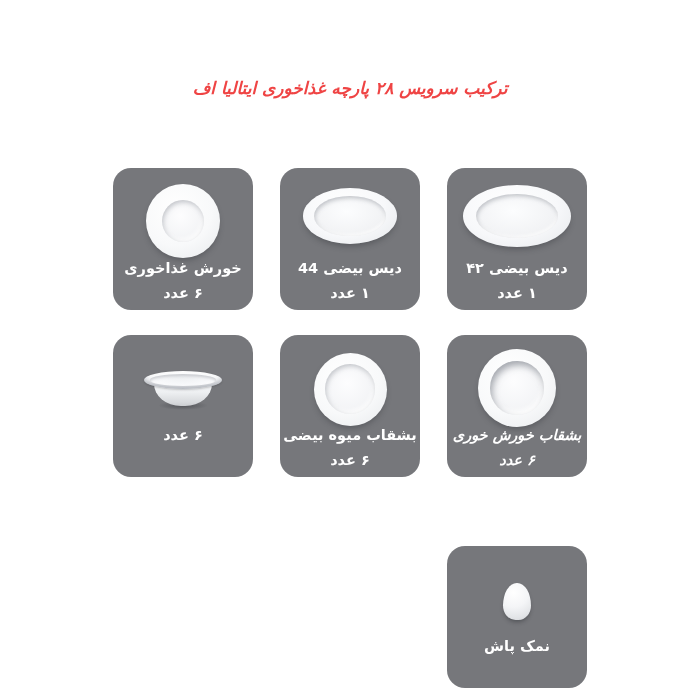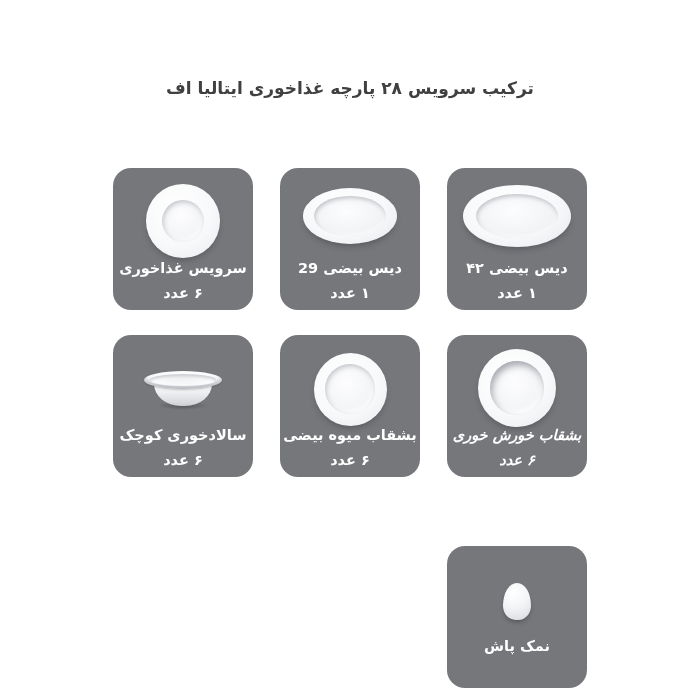--- a/index.html
+++ b/index.html
@@ -15,24 +15,25 @@
     background: #ffffff;
     overflow: hidden;
   }
   .title {
     position: absolute;
     top: 78px;
     left: 0;
     width: 700px;
     text-align: center;
     direction: rtl;
-    color: #404040;
+    color: #ef4444;
     font-size: 17px;
     font-weight: bold;
     letter-spacing: 0;
+    font-style: italic;
   }
   .card {
     position: absolute;
     width: 140px;
     height: 142px;
     background: #76777b;
     border-radius: 18px;
   }
   .img-area {
     position: absolute;
@@ -162,31 +163,31 @@
 
 <div class="canvas">
 
   <div class="title">ترکیب سرویس ۲۸ پارچه غذاخوری ایتالیا اف</div>
 
   <div class="card pos-r0c0">
     <div class="img-area">
       <div class="plate plate-dinner"></div>
     </div>
     <div class="labels">
-      <div class="name">سرویس غذاخوری</div>
+      <div class="name">خورش غذاخوری</div>
       <div class="count">۶ عدد</div>
     </div>
   </div>
 
   <div class="card pos-r0c1">
     <div class="img-area">
       <div class="oval oval-38"></div>
     </div>
     <div class="labels">
-      <div class="name">دیس بیضی 29</div>
+      <div class="name">دیس بیضی 44</div>
       <div class="count">۱ عدد</div>
     </div>
   </div>
 
   <div class="card pos-r0c2">
     <div class="img-area">
       <div class="oval oval-42"></div>
     </div>
     <div class="labels">
       <div class="name">دیس بیضی ۴۲</div>
@@ -196,21 +197,20 @@
 
   <div class="card pos-r1c0">
     <div class="img-area">
       <div class="bowl">
         <div class="bowl-shadow"></div>
         <div class="bowl-body"></div>
         <div class="bowl-rim"></div>
       </div>
     </div>
     <div class="labels">
-      <div class="name">سالادخوری کوچک</div>
       <div class="count">۶ عدد</div>
     </div>
   </div>
 
   <div class="card pos-r1c1">
     <div class="img-area">
       <div class="plate plate-fruit"></div>
     </div>
     <div class="labels">
       <div class="name">بشقاب میوه بیضی</div>

